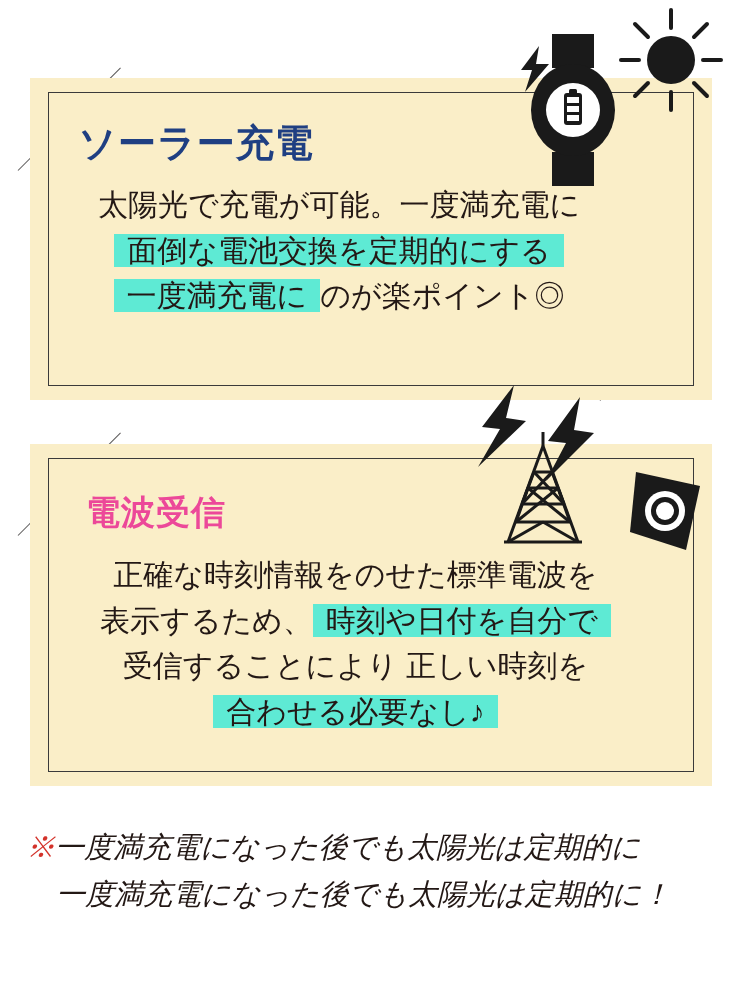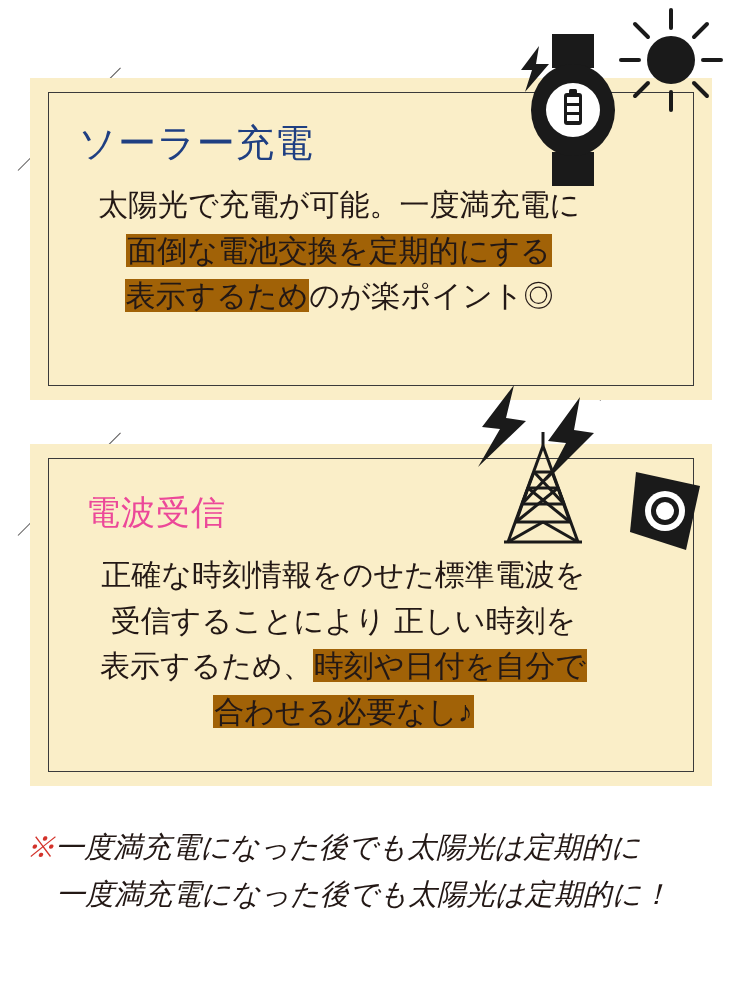--- a/index.html
+++ b/index.html
@@ -37,21 +37,21 @@
     box-sizing: border-box;
   }
   .panel .frame {
     position: absolute;
     border: 1px solid #3a3a3a;
     box-sizing: border-box;
   }
 
   .panel-title {
     position: absolute;
-    font-weight: normal;
+    font-weight: bold;
     letter-spacing: 1px;
     white-space: nowrap;
   }
   .title-solar {
     color: #1f3f82;
     font-size: 38px;
   }
   .title-radio {
     color: #ec4899;
     font-size: 34px;
@@ -60,23 +60,23 @@
   .panel-body {
     position: absolute;
     font-size: 30px;
     line-height: 1.52;
     color: #231815;
     white-space: nowrap;
   }
   .panel-body .ln { display: block; text-align: center; }
 
   mark {
-    background: #a16207;
-    color: #231815;
-    padding: 0 1px;
+    background: #5eead4;
+    color: #231815;
+    padding: 0 13px;
   }
   .ref-mark { color: #d3322a; }
 
   
   .footnote {
     position: absolute;
     left: 26px;
     top: 824px;
     width: 700px;
     font-size: 29px;
@@ -117,33 +117,33 @@
 
   <div class="panel" style="left:30px; top:78px; width:682px; height:322px;">
     <div class="frame" style="left:18px; top:14px; right:18px; bottom:14px;"></div>
   </div>
 
   <div class="panel-title title-solar" style="left:78px; top:118px;">ソーラー充電</div>
 
   <div class="panel-body" style="left:98px; top:182px;">
     <span class="ln">太陽光で充電が可能。一度満充電に</span>
     <span class="ln"><mark>面倒な電池交換を定期的にする</mark></span>
-    <span class="ln"><mark>表示するため</mark>のが楽ポイント◎</span>
+    <span class="ln"><mark>一度満充電に</mark>のが楽ポイント◎</span>
   </div>
 
   <div class="panel" style="left:30px; top:444px; width:682px; height:342px;">
     <div class="frame" style="left:18px; top:14px; right:18px; bottom:14px;"></div>
   </div>
 
   <div class="panel-title title-radio" style="left:86px; top:490px;">電波受信</div>
 
   <div class="panel-body" style="left:100px; top:552px;">
     <span class="ln">正確な時刻情報をのせた標準電波を</span>
+    <span class="ln">表示するため、<mark>時刻や日付を自分で</mark></span>
     <span class="ln">受信することにより 正しい時刻を</span>
-    <span class="ln">表示するため、<mark>時刻や日付を自分で</mark></span>
     <span class="ln"><mark>合わせる必要なし♪</mark></span>
   </div>
 
   <div class="footnote">
     <span class="ln"><span class="ref-mark">※</span>一度満充電になった後でも太陽光は定期的に</span>
     <span class="ln" style="padding-left:30px;">一度満充電になった後でも太陽光は定期的に！</span>
   </div>
 
   <svg class="art sun" viewBox="0 0 110 110">
     <circle cx="55" cy="54" r="24" fill="#1a1a1a"></circle>

